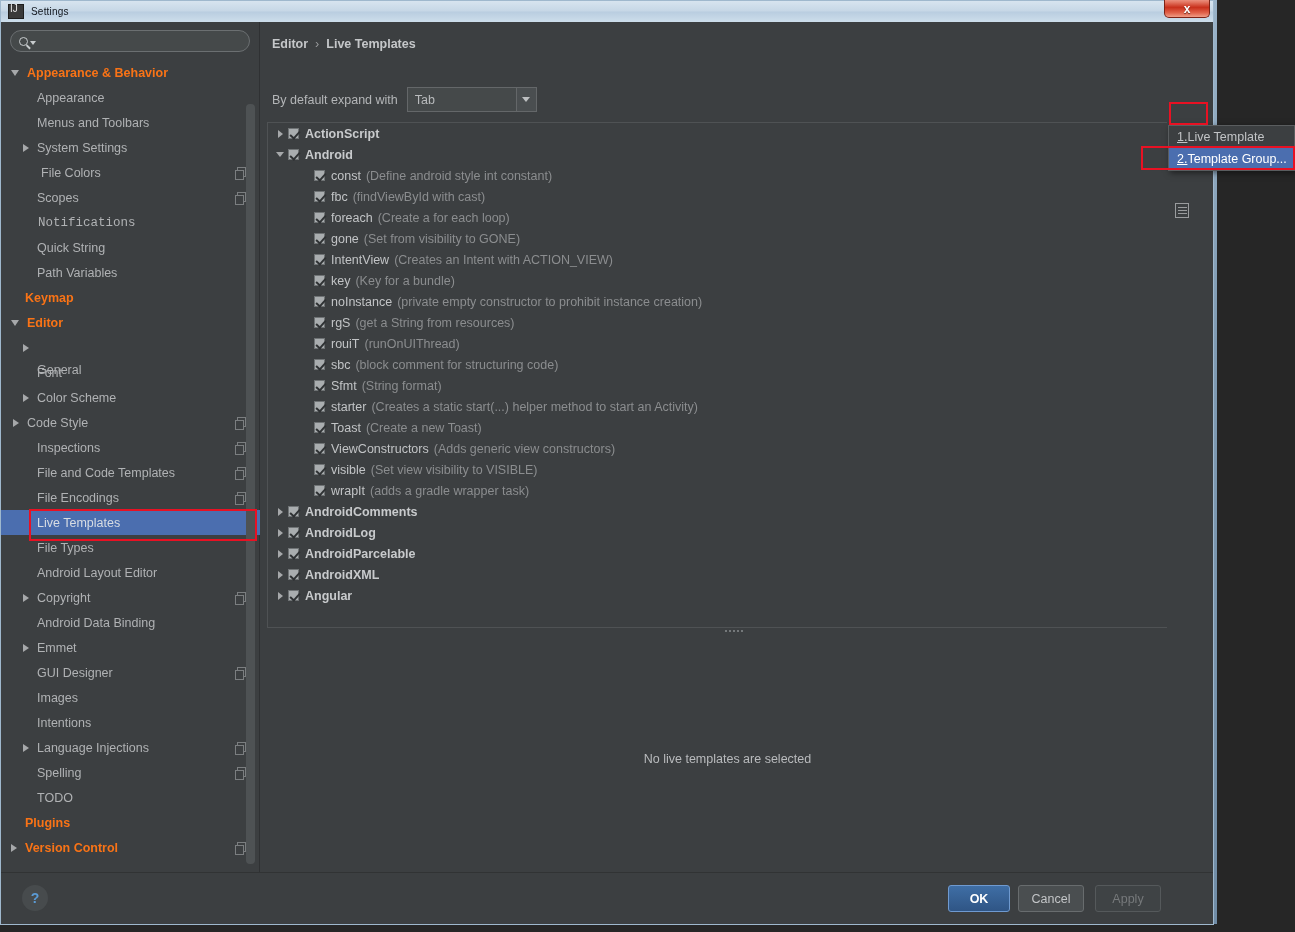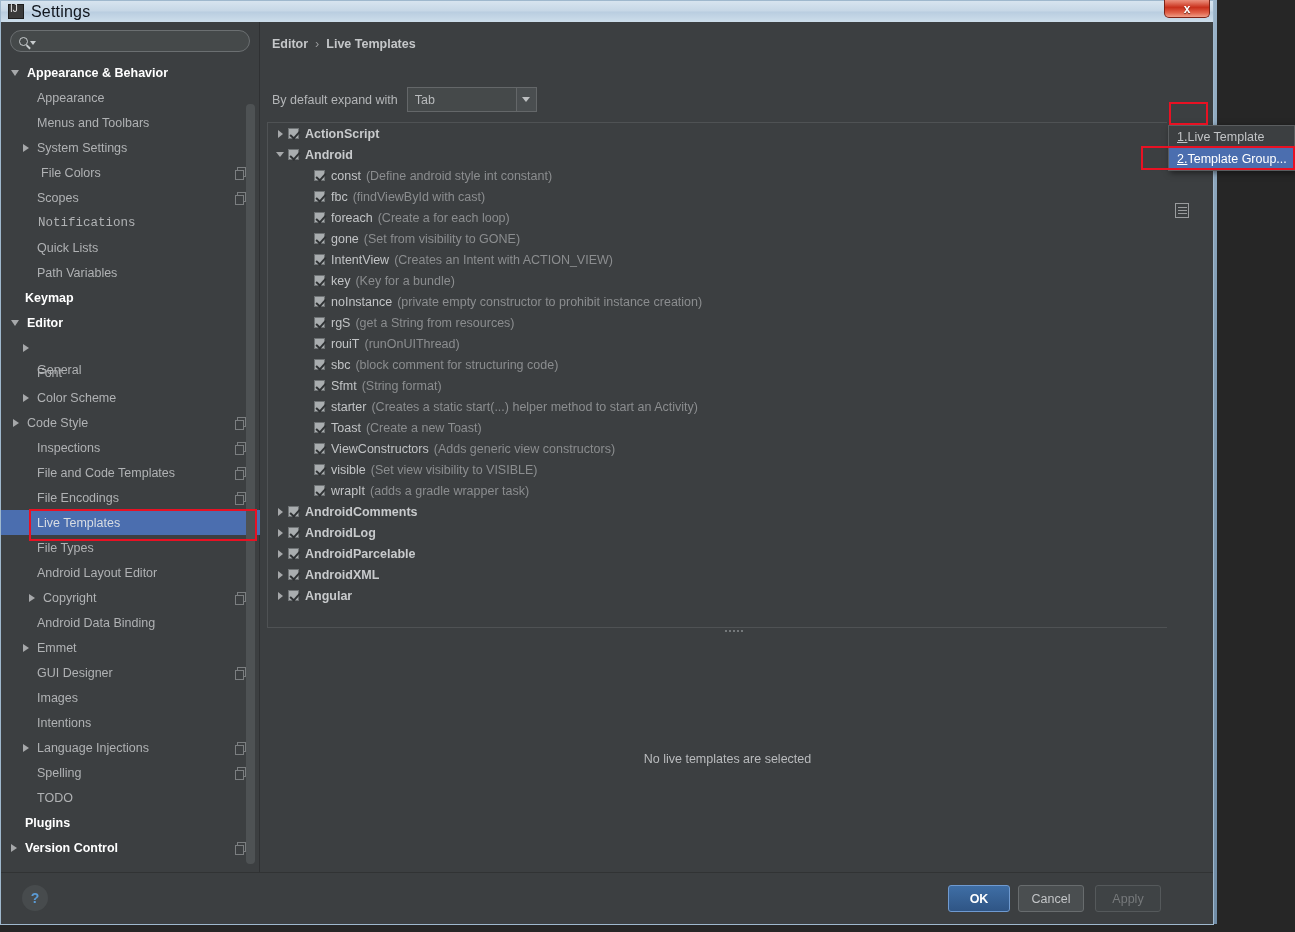--- a/index.html
+++ b/index.html
@@ -42,21 +42,21 @@
   #title-icon {
     width: 16px; height: 15px; margin-left: 7px; margin-right: 7px;
     background: #3a3a3a; border: 1px solid #1e1e1e;
     position: relative; flex: none;
   }
   #title-icon::before {
     content: "IJ"; position: absolute; left: 1px; top: -2px;
     font-size: 10px; color: #e6e6e6; font-family: "Liberation Sans", sans-serif;
   }
   #title-text {
-    font-size: 16px; color: #10151c; letter-spacing: .2px;
+    font-size: 10px; color: #10151c; letter-spacing: .2px;
   }
   #close-btn {
     position: absolute; right: 3px; top: -4px;
     width: 46px; height: 21px; border-radius: 0 0 5px 5px;
     background: linear-gradient(to bottom, #f6b4a5 0%, #e1705c 28%, #c8301c 52%, #e06048 78%, #f09c86 100%);
     border: 1px solid #7d2316; border-top: none;
     display: flex; align-items: flex-end; justify-content: center;
     padding-bottom: 2px; cursor: pointer;
   }
   #close-btn span {
@@ -104,21 +104,21 @@
 
   #tree {
     position: absolute; left: 0; top: 38px; width: 259px; height: 814px;
     overflow: hidden;
   }
   .tree-row {
     height: 25px; display: flex; align-items: center;
     font-size: 12.5px; color: #b0b2b4; position: relative;
     cursor: default; padding-right: 8px;
   }
-  .tree-row.bold { font-weight: bold; color: #ffffff; }
+  .tree-row.bold { font-weight: bold; color: #f97316; }
   .tree-row.selected {
     background: #4b6eaf; color: #d8dde3;
   }
   .arrow {
     width: 0; height: 0; flex: none;
     border-top: 4.5px solid transparent; border-bottom: 4.5px solid transparent;
     border-left: 6px solid #a6a8aa;
   }
   .arrow.down {
     border-left: 4.5px solid transparent; border-right: 4.5px solid transparent;
@@ -360,21 +360,21 @@
             <span class="arrow hidden"></span>
             <span style="margin-left: 8px;">Scopes</span>
             <span class="copy-ico"></span>
           </div>
           <div class="tree-row" style="padding-left: 22px;">
             <span class="arrow hidden"></span>
             <span style="margin-left: 9px; font-family: Liberation Mono, monospace;">Notifications</span>
           </div>
           <div class="tree-row" style="padding-left: 22px;">
             <span class="arrow hidden"></span>
-            <span style="margin-left: 8px;">Quick Lists</span>
+            <span style="margin-left: 8px;">Quick String</span>
           </div>
           <div class="tree-row" style="padding-left: 22px;">
             <span class="arrow hidden"></span>
             <span style="margin-left: 8px;">Path Variables</span>
           </div>
           <div class="tree-row bold" style="padding-left: 10px;">
             <span class="arrow hidden"></span>
             <span style="margin-left: 8px;">Keymap</span>
           </div>
           <div class="tree-row bold" style="padding-left: 10px;">
@@ -418,21 +418,21 @@
             <span style="margin-left: 8px;">Live Templates</span>
           </div>
           <div class="tree-row" style="padding-left: 22px;">
             <span class="arrow hidden"></span>
             <span style="margin-left: 8px;">File Types</span>
           </div>
           <div class="tree-row" style="padding-left: 22px;">
             <span class="arrow hidden"></span>
             <span style="margin-left: 8px;">Android Layout Editor</span>
           </div>
-          <div class="tree-row" style="padding-left: 28px;">
+          <div class="tree-row" style="padding-left: 22px;">
             <span class="arrow"></span>
             <span style="margin-left: 8px;">Copyright</span>
             <span class="copy-ico"></span>
           </div>
           <div class="tree-row" style="padding-left: 22px;">
             <span class="arrow hidden"></span>
             <span style="margin-left: 8px;">Android Data Binding</span>
           </div>
           <div class="tree-row" style="padding-left: 22px;">
             <span class="arrow"></span>

